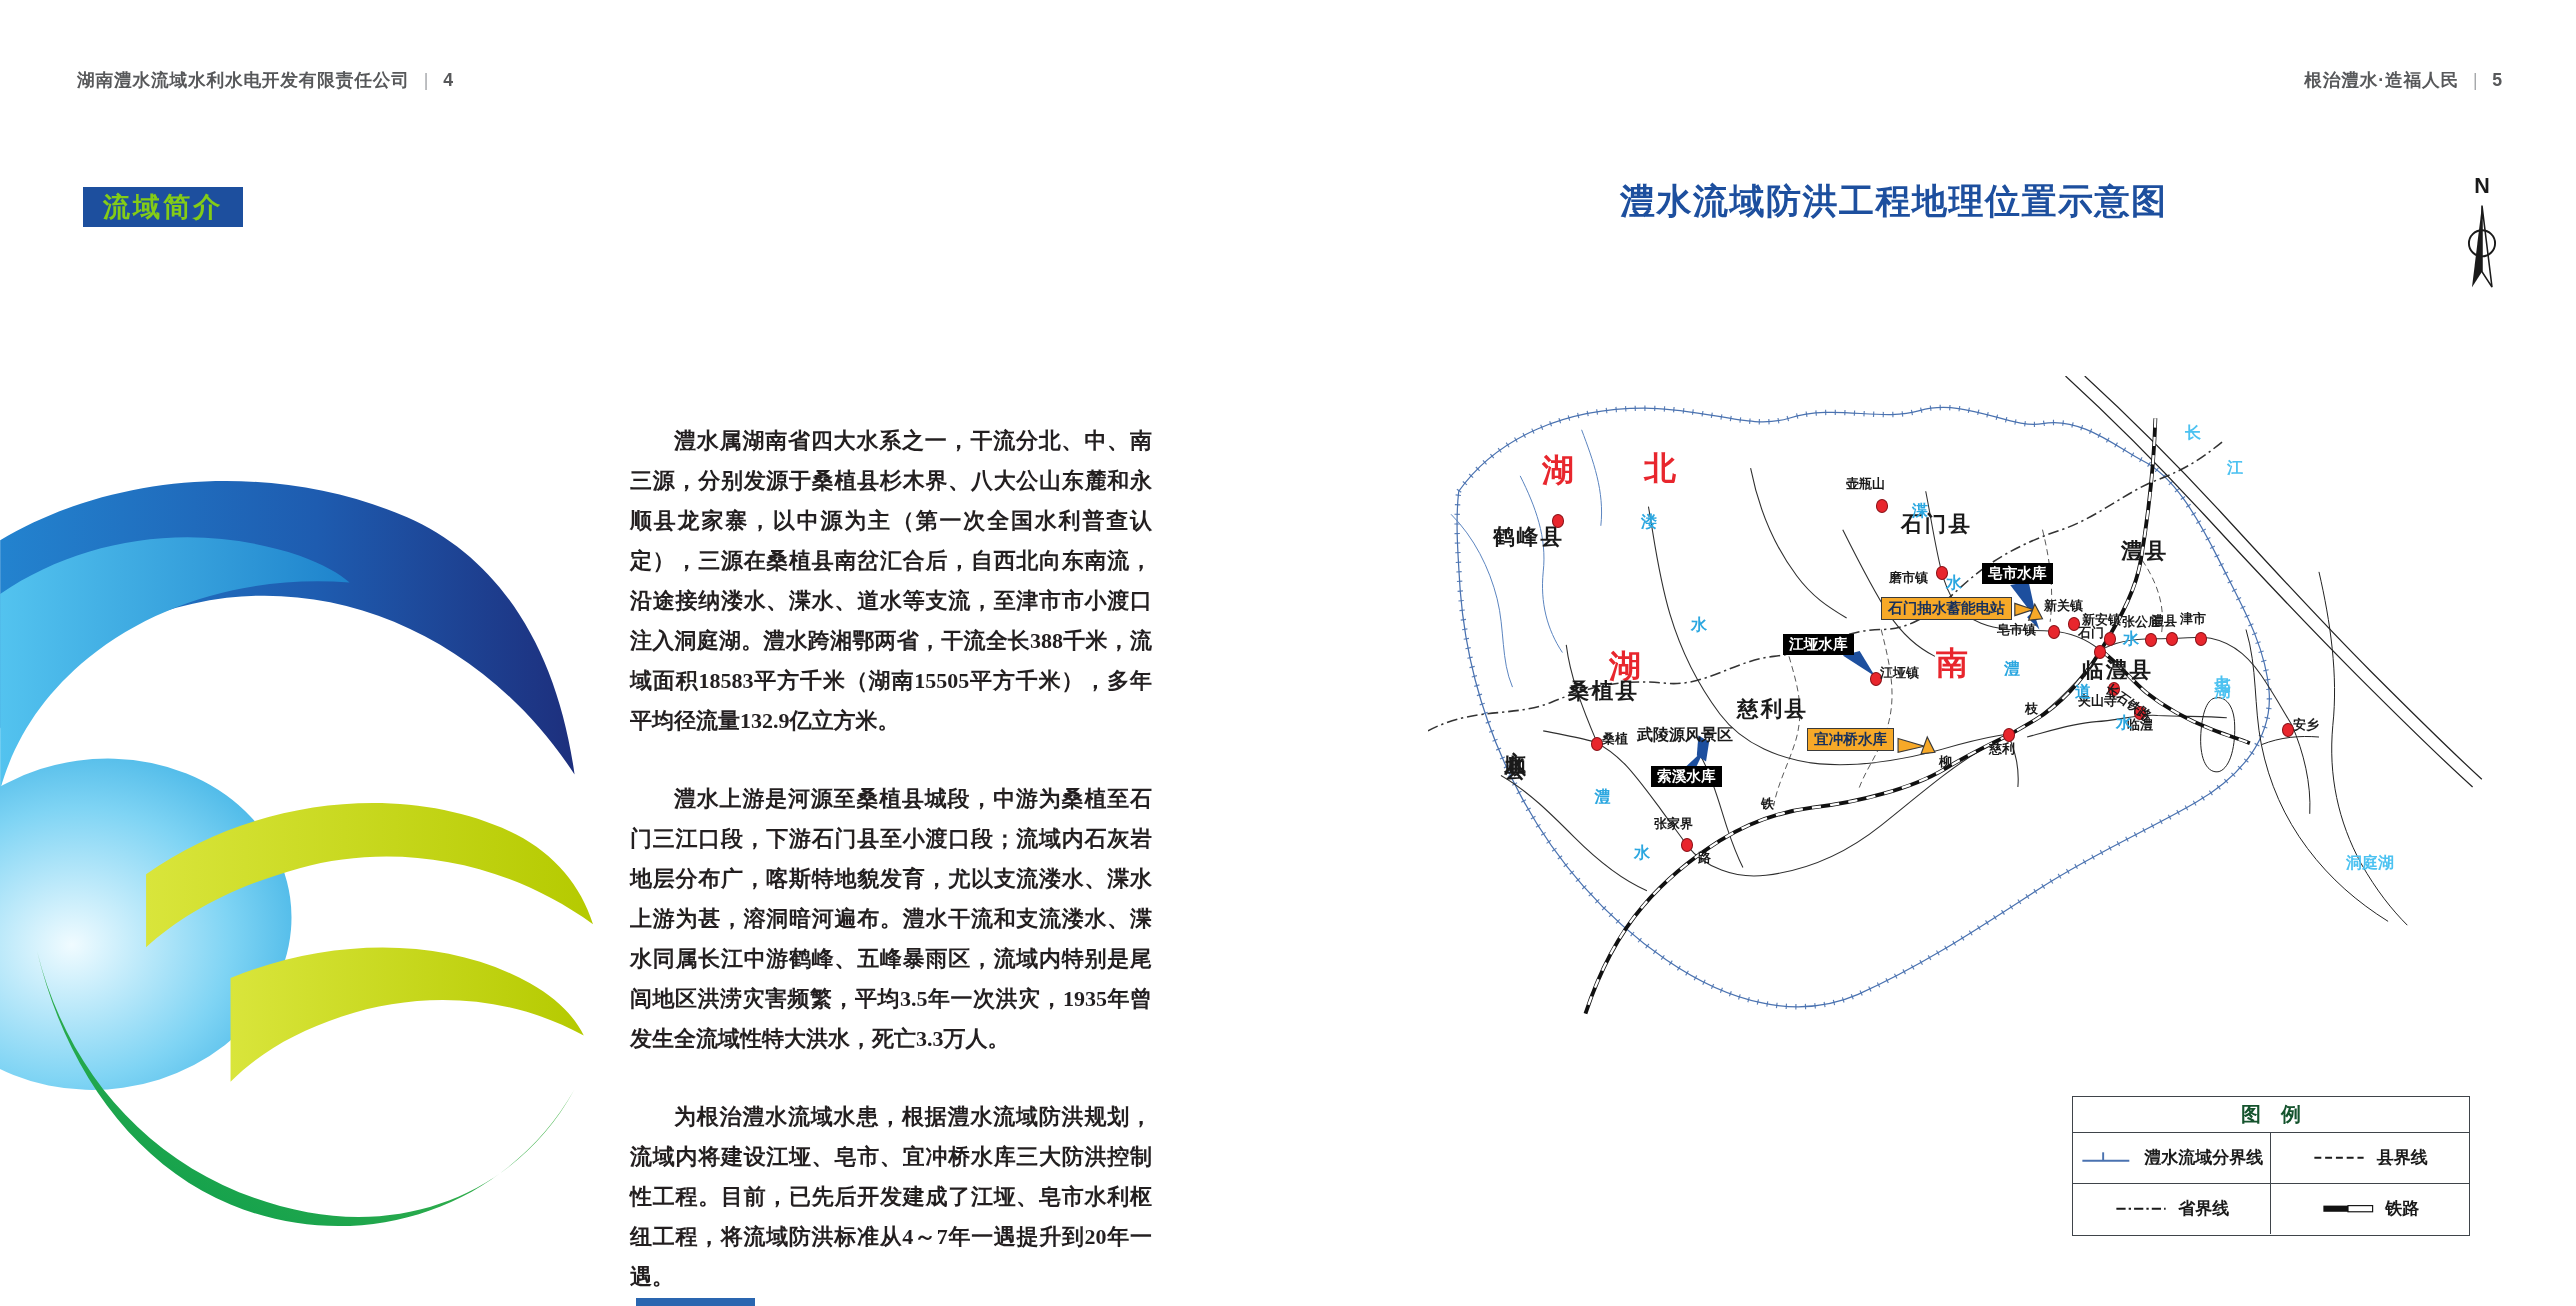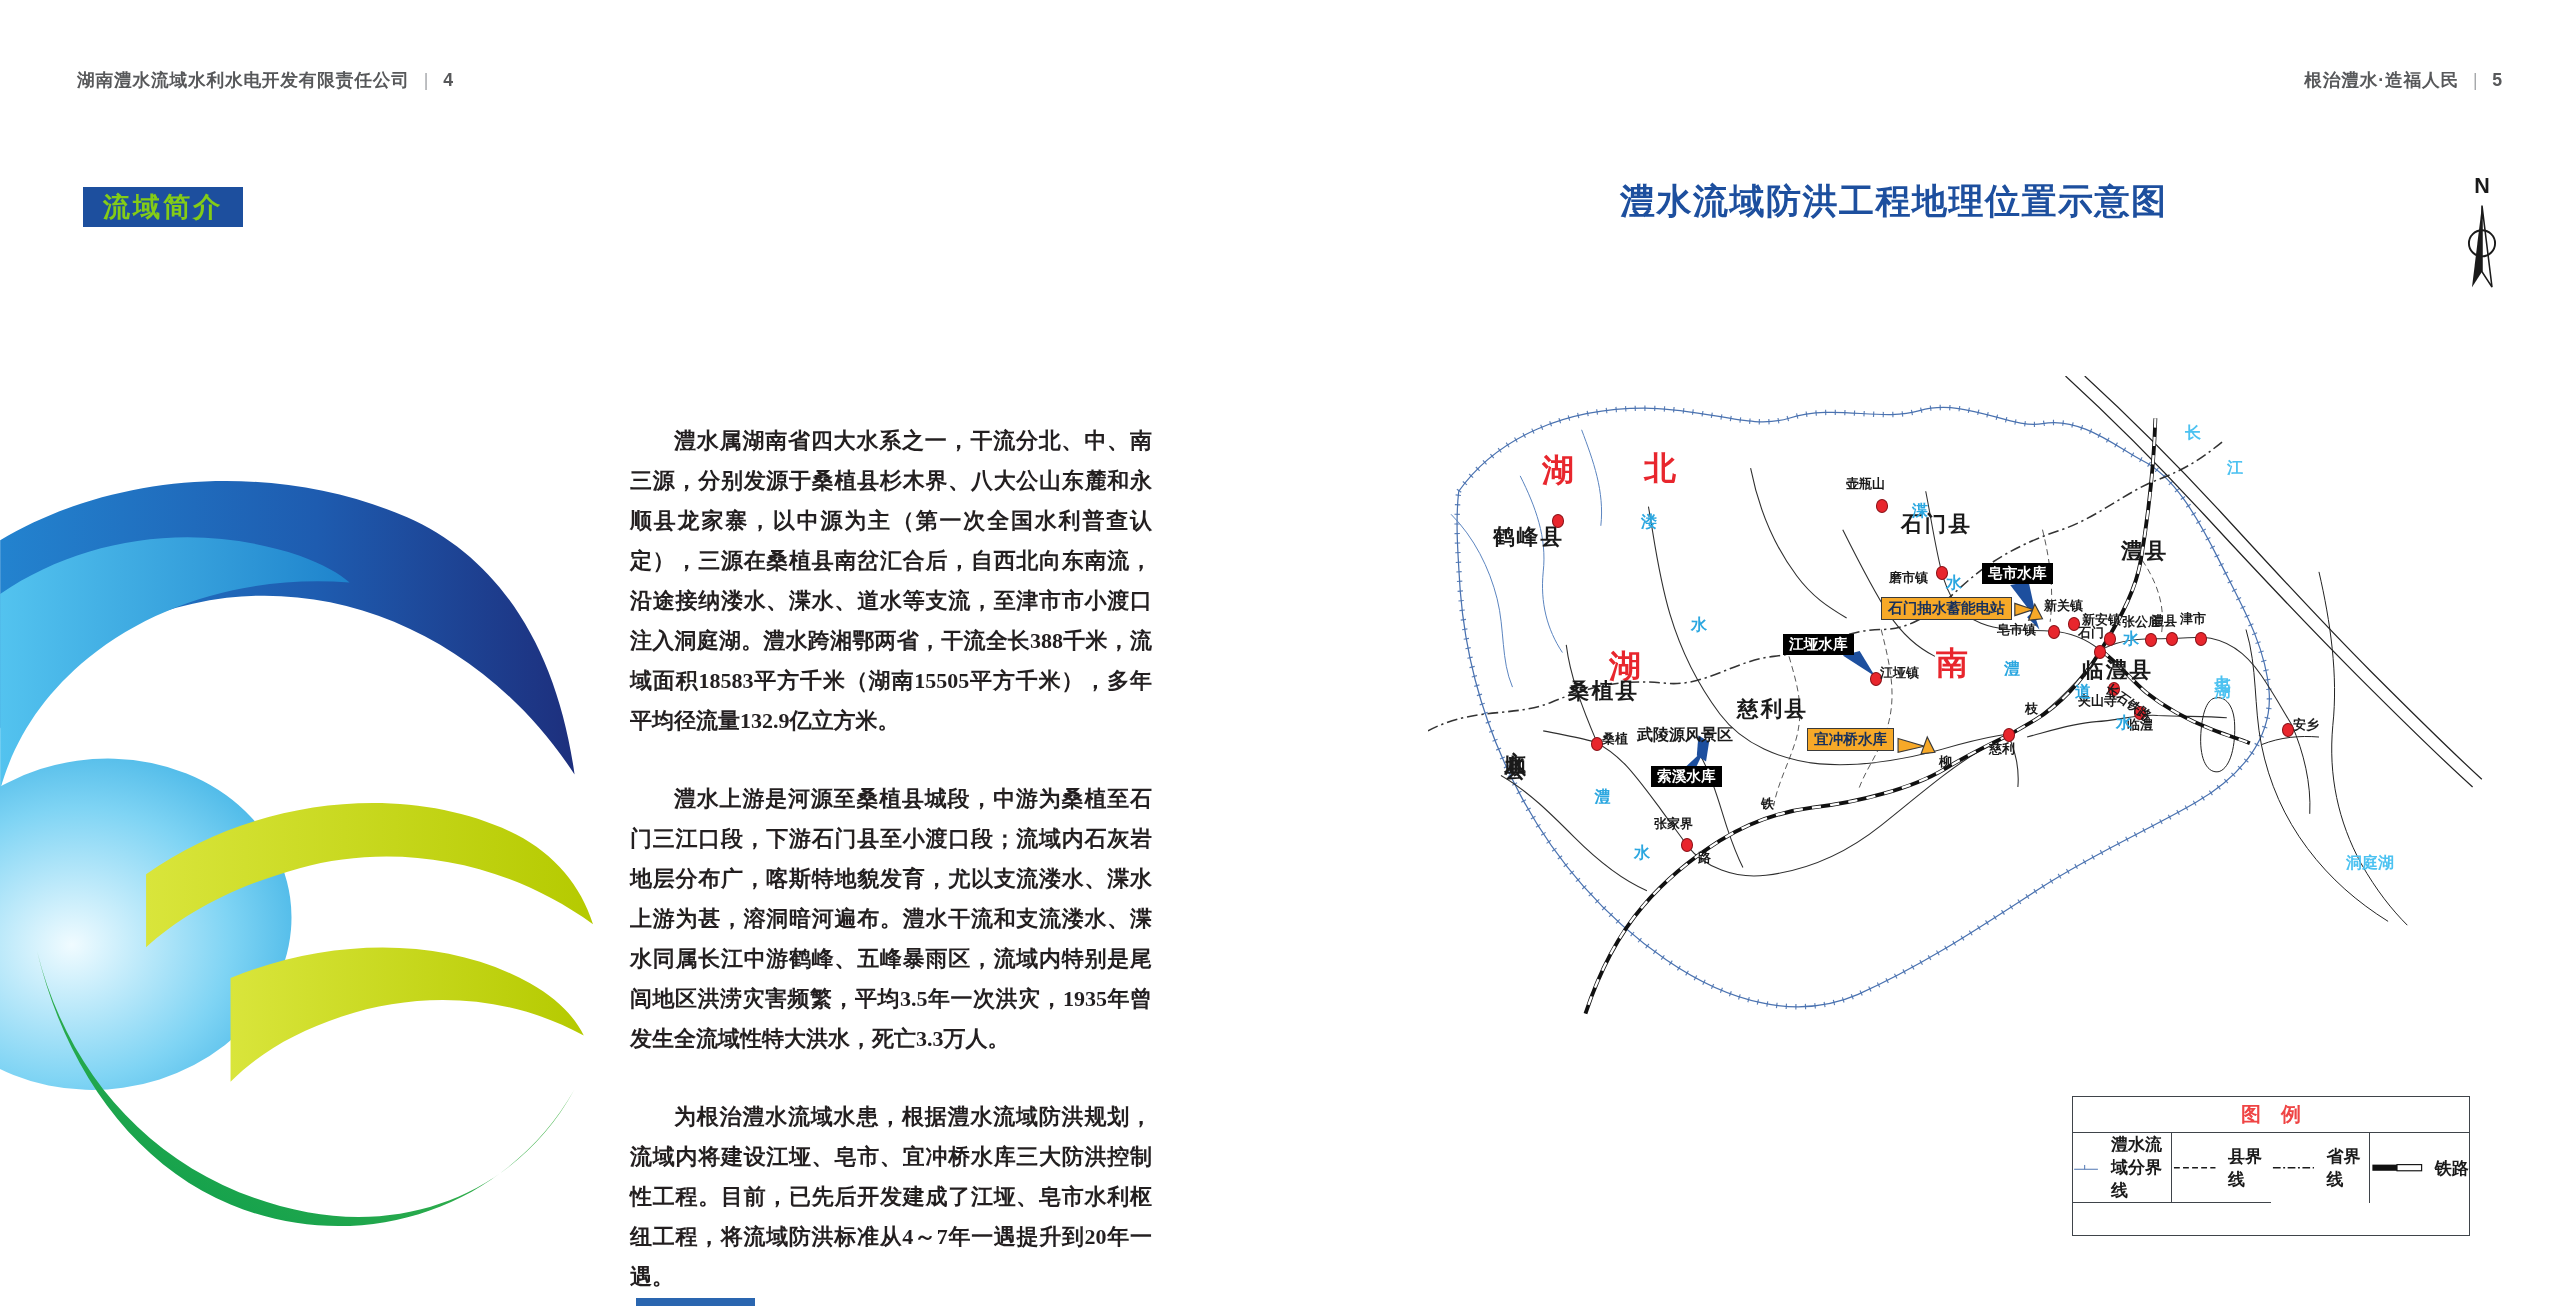--- a/index.html
+++ b/index.html
@@ -41,22 +41,22 @@
   .m-box{font-size:14.6px;font-weight:bold;padding:2.3px 6.1px;}
   .m-box.blue{background:#000000;color:#ffffff;}
   .m-box.orange{background:#f7a928;color:#17305c;border:1.5px solid #3a3a3a;}
   .m-rail{color:#1a1a1a;font-size:13px;font-weight:bold;transform-origin:left top;}
   .m-poi{color:#1a1a1a;font-size:16px;font-weight:bold;}
   .vertical{writing-mode:vertical-rl;text-orientation:upright;letter-spacing:3.8px;}
 
   .legend{position:absolute;left:2072px;top:1096px;width:398px;height:140px;
           border:1.5px solid #3f444a;background:#ffffff;box-sizing:border-box;}
   .legend-title{height:35px;line-height:35px;text-align:center;font-size:20px;font-weight:bold;
-                color:#ef4444;border-bottom:1.5px solid #3f444a;}
-  .legend-grid{display:grid;grid-template-columns:1fr 1fr 1fr 1fr;grid-template-rows:1fr 1fr;height:101px;}
+                color:#14532d;border-bottom:1.5px solid #3f444a;}
+  .legend-grid{display:grid;grid-template-columns:1fr 1fr;grid-template-rows:1fr 1fr;height:101px;}
   .legend-cell{display:flex;align-items:center;justify-content:center;gap:10.7px;
                font-size:17px;font-weight:bold;color:#1a1a1a;}
   .legend-cell.c1{border-right:1.5px solid #3f444a;}
   .legend-cell.r1{border-bottom:1.5px solid #3f444a;}
 
   .bottom-strip{position:absolute;left:636px;top:1298px;width:119px;height:7.7px;background:#2a66b0;}
 </style>
 </head>
 <body>
 

